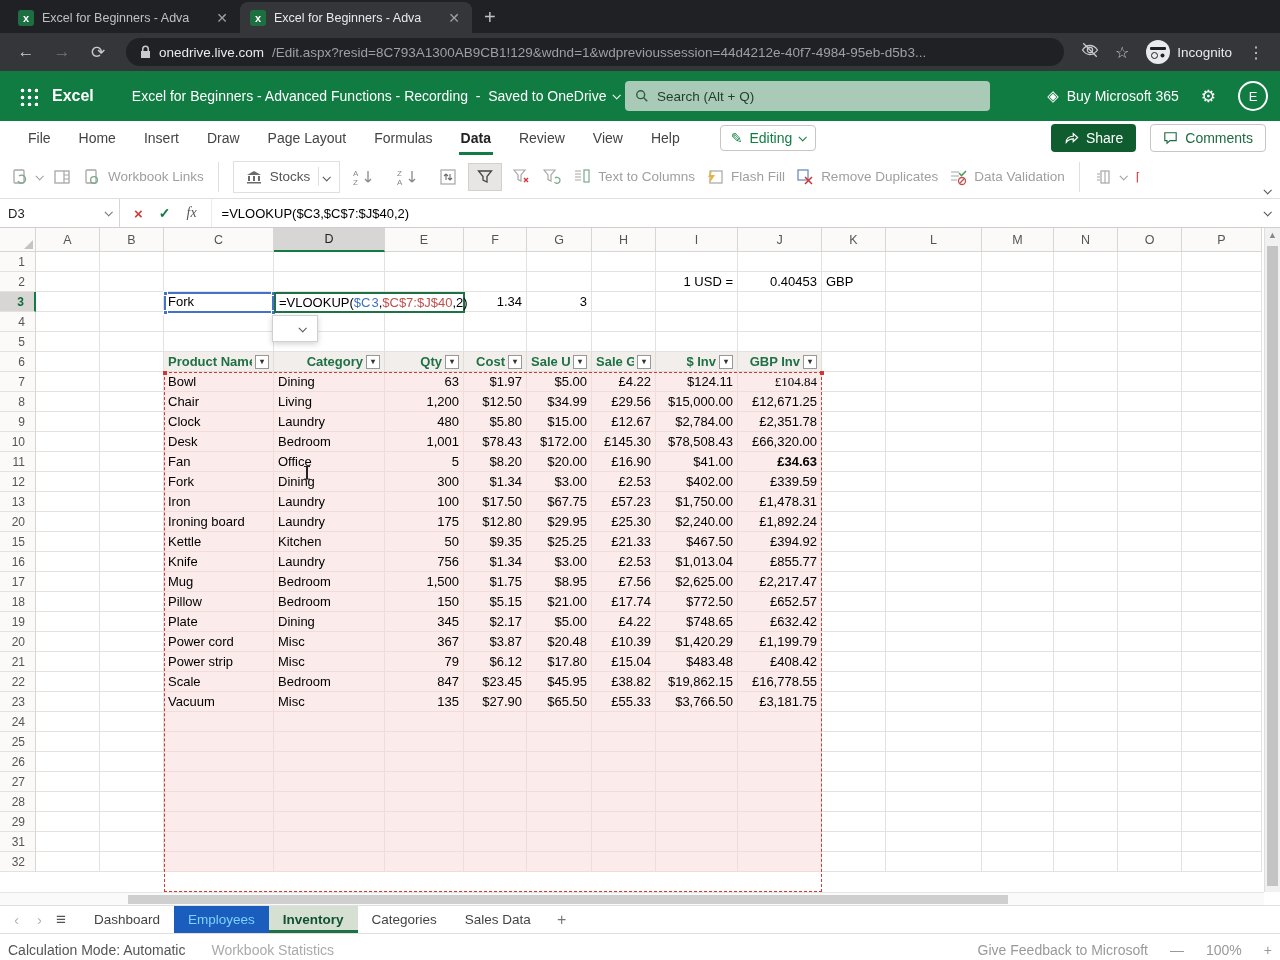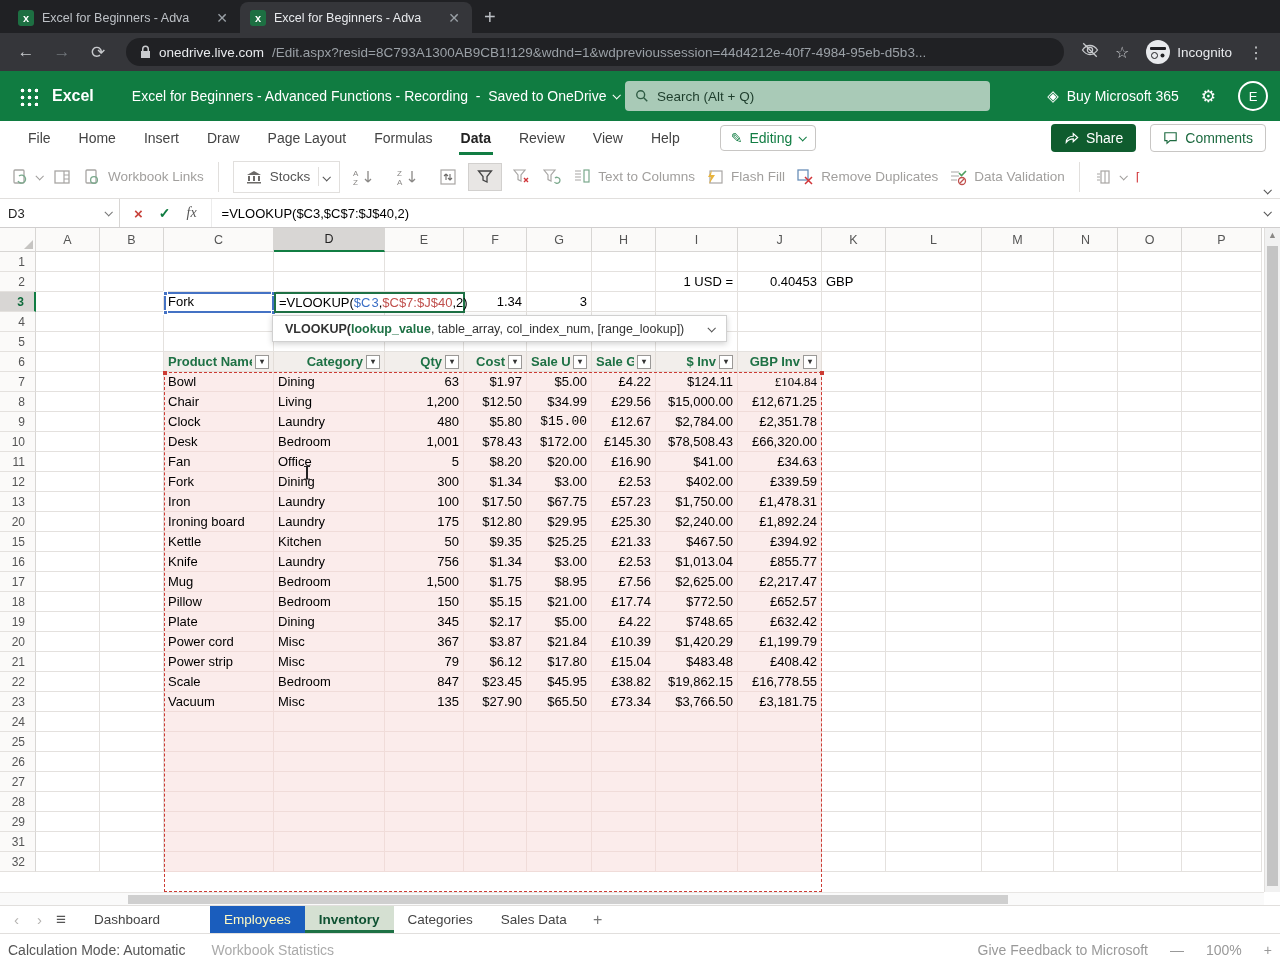--- a/index.html
+++ b/index.html
@@ -105,21 +105,21 @@
   .vscroll .up { position:absolute; top:2px; left:3px; font-size:9px; color:#8a8886; }
   .vscroll .thumb { position:absolute; left:2px; right:2px; top:18px; bottom:6px; background:#c4c4c4; }
   .hscroll { position:absolute; left:0; bottom:0; height:13px; width:1264px; background:#fafafa; border-top:1px solid #e8e6e4; }
   .hscroll .thumb { position:absolute; left:128px; top:2px; height:9px; width:880px; background:#cfcfcf; }
 
   
   .sheetbar { height:28px; background:#fff; border-top:1px solid #e1dfdd; display:flex; align-items:stretch; font-size:13.5px; color:#444; }
   .sb-nav { display:flex; align-items:center; gap:18px; padding:0 14px; color:#b5b3b1; font-size:15px; }
   .sb-menu { color:#555; font-size:17px; margin-right:14px; display:flex; align-items:center; }
   .stab { display:flex; align-items:center; padding:0 14px; position:relative; }
-  .stab.blue { background:#1a5dbd; color:#fef9c3;margin-left:36px; }
+  .stab.blue { background:#1a5dbd; color:#7dd3fc; }
   .stab.activetab { background:#d5e0d2; color:#0f5132; font-weight:bold; }
   .stab.activetab::after { content:""; position:absolute; left:0; right:0; bottom:0; height:3px; background:#1e7145; }
   .addsheet { display:flex; align-items:center; padding:0 12px; color:#777; font-size:16px; }
 
   
   .statusbar { height:32px; background:#fff; border-top:1px solid #e1dfdd; display:flex; align-items:center; font-size:14px; color:#555; padding:0 8px; gap:26px; }
   .statusbar .dim { color:#aaa; }
   .sb-right { margin-left:auto; display:flex; align-items:center; gap:22px; color:#999; }
   .blackstrip { height:13px; background:#060606; }
 </style>
@@ -561,21 +561,21 @@
           <div class="cell" style="width: 80px;"></div>
         </div>
         <div class="grow">
           <div class="rowhdr">9</div>
           <div class="cell" style="width: 64px;"></div>
           <div class="cell" style="width: 64px;"></div>
           <div class="cell pink" style="width: 110px;">Clock</div>
           <div class="cell pink" style="width: 111px;">Laundry</div>
           <div class="cell pink al-r" style="width: 79px;">480</div>
           <div class="cell pink al-r" style="width: 63px;">$5.80</div>
-          <div class="cell pink al-r" style="width: 65px; font-family: Liberation Mono, monospace;">$15.00</div>
+          <div class="cell pink al-r" style="width: 65px;">$15.00</div>
           <div class="cell pink al-r" style="width: 64px;">£12.67</div>
           <div class="cell pink al-r" style="width: 82px;">$2,784.00</div>
           <div class="cell pink al-r" style="width: 84px;">£2,351.78</div>
           <div class="cell" style="width: 64px;"></div>
           <div class="cell" style="width: 96px;"></div>
           <div class="cell" style="width: 72px;"></div>
           <div class="cell" style="width: 64px;"></div>
           <div class="cell" style="width: 64px;"></div>
           <div class="cell" style="width: 80px;"></div>
         </div>
@@ -602,21 +602,21 @@
           <div class="rowhdr">11</div>
           <div class="cell" style="width: 64px;"></div>
           <div class="cell" style="width: 64px;"></div>
           <div class="cell pink" style="width: 110px;">Fan</div>
           <div class="cell pink" style="width: 111px;">Office</div>
           <div class="cell pink al-r" style="width: 79px;">5</div>
           <div class="cell pink al-r" style="width: 63px;">$8.20</div>
           <div class="cell pink al-r" style="width: 65px;">$20.00</div>
           <div class="cell pink al-r" style="width: 64px;">£16.90</div>
           <div class="cell pink al-r" style="width: 82px;">$41.00</div>
-          <div class="cell pink al-r" style="width: 84px;">£34.63</div>
+          <div class="cell pink al-r" style="width: 84px; font-weight: bold;">£34.63</div>
           <div class="cell" style="width: 64px;"></div>
           <div class="cell" style="width: 96px;"></div>
           <div class="cell" style="width: 72px;"></div>
           <div class="cell" style="width: 64px;"></div>
           <div class="cell" style="width: 64px;"></div>
           <div class="cell" style="width: 80px;"></div>
         </div>
         <div class="grow">
           <div class="rowhdr">12</div>
           <div class="cell" style="width: 64px;"></div>
@@ -770,21 +770,21 @@
           <div class="cell" style="width: 80px;"></div>
         </div>
         <div class="grow">
           <div class="rowhdr">20</div>
           <div class="cell" style="width: 64px;"></div>
           <div class="cell" style="width: 64px;"></div>
           <div class="cell pink" style="width: 110px;">Power cord</div>
           <div class="cell pink" style="width: 111px;">Misc</div>
           <div class="cell pink al-r" style="width: 79px;">367</div>
           <div class="cell pink al-r" style="width: 63px;">$3.87</div>
-          <div class="cell pink al-r" style="width: 65px;">$21.84</div>
+          <div class="cell pink al-r" style="width: 65px;">$20.48</div>
           <div class="cell pink al-r" style="width: 64px;">£10.39</div>
           <div class="cell pink al-r" style="width: 82px;">$1,420.29</div>
           <div class="cell pink al-r" style="width: 84px;">£1,199.79</div>
           <div class="cell" style="width: 64px;"></div>
           <div class="cell" style="width: 96px;"></div>
           <div class="cell" style="width: 72px;"></div>
           <div class="cell" style="width: 64px;"></div>
           <div class="cell" style="width: 64px;"></div>
           <div class="cell" style="width: 80px;"></div>
         </div>
@@ -828,21 +828,21 @@
         </div>
         <div class="grow">
           <div class="rowhdr">23</div>
           <div class="cell" style="width: 64px;"></div>
           <div class="cell" style="width: 64px;"></div>
           <div class="cell pink" style="width: 110px;">Vacuum</div>
           <div class="cell pink" style="width: 111px;">Misc</div>
           <div class="cell pink al-r" style="width: 79px;">135</div>
           <div class="cell pink al-r" style="width: 63px;">$27.90</div>
           <div class="cell pink al-r" style="width: 65px;">$65.50</div>
-          <div class="cell pink al-r" style="width: 64px;">£73.34</div>
+          <div class="cell pink al-r" style="width: 64px;">£55.33</div>
           <div class="cell pink al-r" style="width: 82px;">$3,766.50</div>
           <div class="cell pink al-r" style="width: 84px;">£3,181.75</div>
           <div class="cell" style="width: 64px;"></div>
           <div class="cell" style="width: 96px;"></div>
           <div class="cell" style="width: 72px;"></div>
           <div class="cell" style="width: 64px;"></div>
           <div class="cell" style="width: 64px;"></div>
           <div class="cell" style="width: 80px;"></div>
         </div>
         <div class="grow">
@@ -1010,21 +1010,20 @@
         <div class="editbox" style="left: 274px; top: 64px; width: 191px; height: 21px;">
           <span style="color: rgb(0, 0, 0);">=VLOOKUP(</span>
           <span style="color: rgb(59, 111, 198);">$C</span>
           <span class="caret"></span>
           <span style="color: rgb(59, 111, 198);">3</span>
           <span style="color: rgb(0, 0, 0);">,</span>
           <span style="color: rgb(192, 80, 77);">$C$7:$J$40</span>
           <span style="color: rgb(0, 0, 0);">,2)</span>
         </div>
         <div class="ftip" style="left: 272px; top: 87px;">
-          <span style="white-space: nowrap;"><b class="fn">VLOOKUP(</b><span class="arg1">lookup_value</span><span>, table_array, col_index_num, [range_lookup])</span></span>
           <span class="chev"></span>
         </div>
         <div class="ibeam" style="left: 303px; top: 238px;"></div>
       </div>
     <div class="vscroll">
       <span class="up">▲</span>
       <span class="thumb"></span>
     </div>
     <div class="hscroll">
       <span class="thumb"></span>

